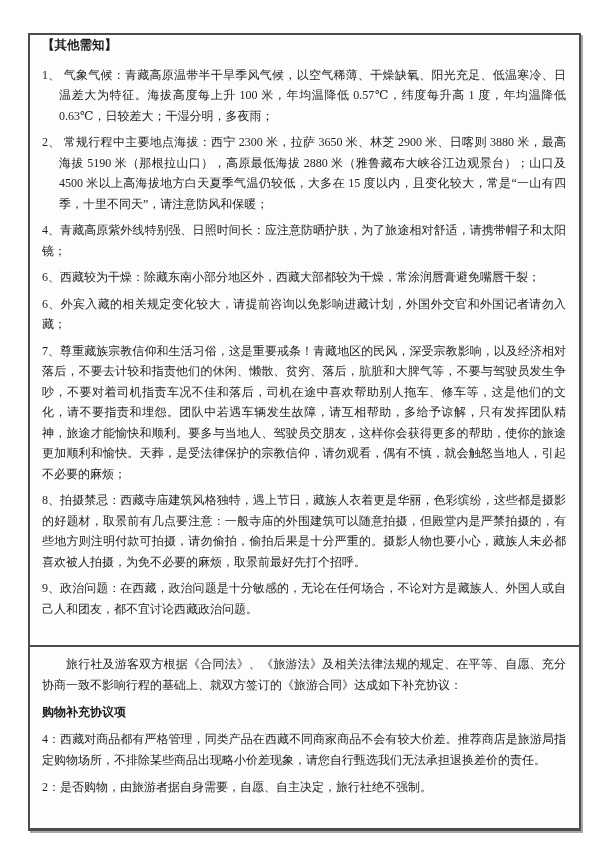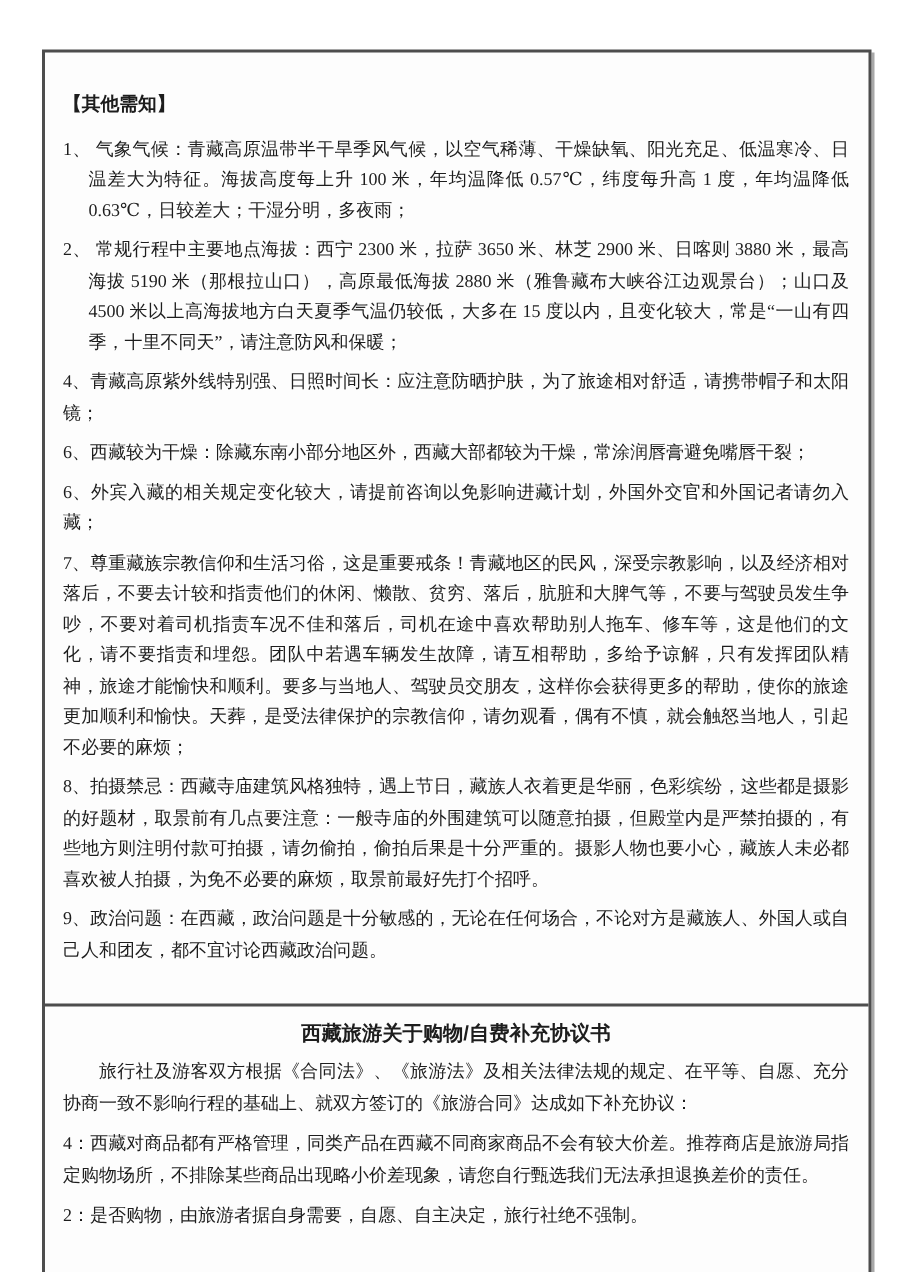--- a/index.html
+++ b/index.html
@@ -20,21 +20,21 @@
     left: 28px;
     top: 33px;
     width: 553px;
     box-sizing: border-box;
     background: #fdfdfd;
     border: 2px solid #4d4d4d;
     border-bottom-width: 3px;
     box-shadow: 2px 2px 0 #a8a8a8;
   }
   .sec {
-    padding: 24px 13px 8px 12px;
+    padding: 0 13px 8px 12px;
     font-size: 12px;
     line-height: 20.5px;
     text-align: justify;
   }
   .sec p {
     margin: 0 0 6px 0;
   }
   .sec p:last-child { margin-bottom: 18px; }
   .sec-heading {
     font-family: "Liberation Sans", "DejaVu Sans", sans-serif;
@@ -80,20 +80,20 @@
     <p class="hang">2、 常规行程中主要地点海拔：西宁 2300 米，拉萨 3650 米、林芝 2900 米、日喀则 3880 米，最高海拔 5190 米（那根拉山口），高原最低海拔 2880 米（雅鲁藏布大峡谷江边观景台）；山口及 4500 米以上高海拔地方白天夏季气温仍较低，大多在 15 度以内，且变化较大，常是“一山有四季，十里不同天”，请注意防风和保暖；</p>
     <p>4、青藏高原紫外线特别强、日照时间长：应注意防晒护肤，为了旅途相对舒适，请携带帽子和太阳镜；</p>
     <p>6、西藏较为干燥：除藏东南小部分地区外，西藏大部都较为干燥，常涂润唇膏避免嘴唇干裂；</p>
     <p>6、外宾入藏的相关规定变化较大，请提前咨询以免影响进藏计划，外国外交官和外国记者请勿入藏；</p>
     <p>7、尊重藏族宗教信仰和生活习俗，这是重要戒条！青藏地区的民风，深受宗教影响，以及经济相对落后，不要去计较和指责他们的休闲、懒散、贫穷、落后，肮脏和大脾气等，不要与驾驶员发生争吵，不要对着司机指责车况不佳和落后，司机在途中喜欢帮助别人拖车、修车等，这是他们的文化，请不要指责和埋怨。团队中若遇车辆发生故障，请互相帮助，多给予谅解，只有发挥团队精神，旅途才能愉快和顺利。要多与当地人、驾驶员交朋友，这样你会获得更多的帮助，使你的旅途更加顺利和愉快。天葬，是受法律保护的宗教信仰，请勿观看，偶有不慎，就会触怒当地人，引起不必要的麻烦；</p>
     <p>8、拍摄禁忌：西藏寺庙建筑风格独特，遇上节日，藏族人衣着更是华丽，色彩缤纷，这些都是摄影的好题材，取景前有几点要注意：一般寺庙的外围建筑可以随意拍摄，但殿堂内是严禁拍摄的，有些地方则注明付款可拍摄，请勿偷拍，偷拍后果是十分严重的。摄影人物也要小心，藏族人未必都喜欢被人拍摄，为免不必要的麻烦，取景前最好先打个招呼。</p>
     <p>9、政治问题：在西藏，政治问题是十分敏感的，无论在任何场合，不论对方是藏族人、外国人或自己人和团友，都不宜讨论西藏政治问题。</p>
   </div>
 
   <div class="sec sec2">
-    <p class="agreement-title">西藏旅游关于购物/自费补充协议书</p>
     <p class="indent2">旅行社及游客双方根据《合同法》、《旅游法》及相关法律法规的规定、在平等、自愿、充分协商一致不影响行程的基础上、就双方签订的《旅游合同》达成如下补充协议：</p>
+    <p class="sub-heading">购物补充协议项</p>
     <p>4：西藏对商品都有严格管理，同类产品在西藏不同商家商品不会有较大价差。推荐商店是旅游局指定购物场所，不排除某些商品出现略小价差现象，请您自行甄选我们无法承担退换差价的责任。</p>
     <p>2：是否购物，由旅游者据自身需要，自愿、自主决定，旅行社绝不强制。</p>
 
   </div>
 
 </div>
 
 </body></html>

